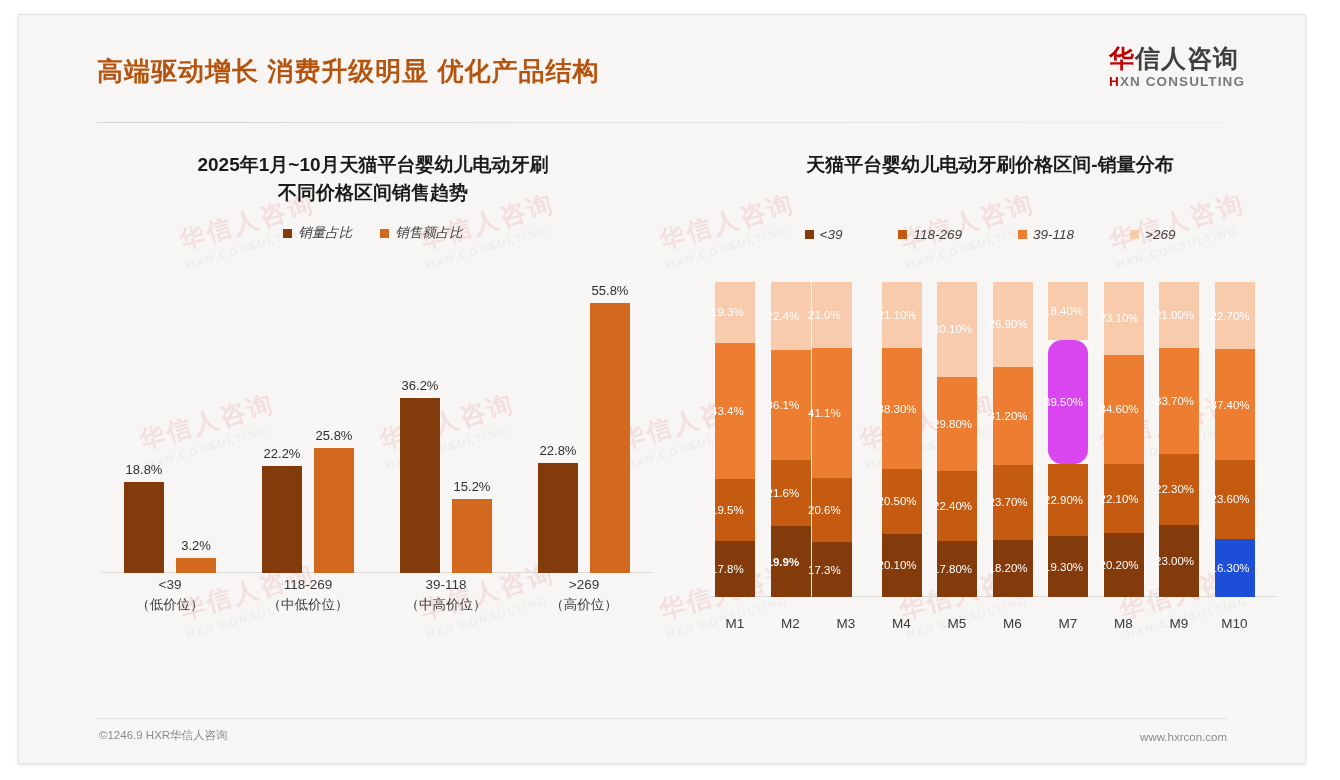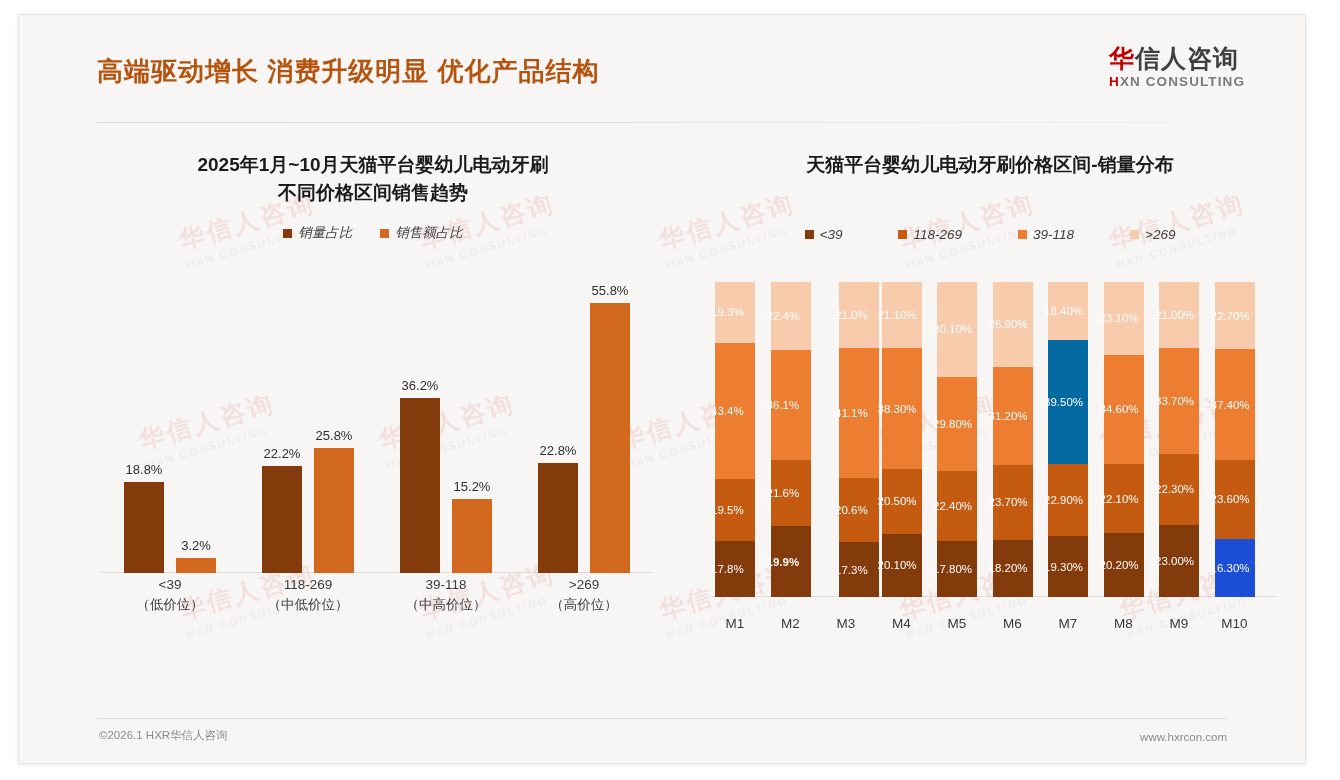--- a/index.html
+++ b/index.html
@@ -317,21 +317,21 @@
               <span>36.1%</span>
             </div>
             <div class="sseg" style="height: 68.04px; background: rgb(197, 90, 17);">
               <span>21.6%</span>
             </div>
             <div class="sseg" style="height: 73px; background: rgb(132, 59, 12); font-weight: bold;">
               <span>19.9%</span>
             </div>
           </div>
           <div class="scat" style="left: 63.5px;">M2</div>
-          <div class="scol" style="left: 132px;">
+          <div class="scol" style="left: 105px;">
             <div class="sseg" style="height: 66.15px; background: rgb(248, 203, 173);">
               <span style="color: rgb(255, 255, 255);">21.0%</span>
             </div>
             <div class="sseg" style="height: 129.465px; background: rgb(237, 125, 49);">
               <span>41.1%</span>
             </div>
             <div class="sseg" style="height: 64.89px; background: rgb(197, 90, 17);">
               <span>20.6%</span>
             </div>
             <div class="sseg" style="height: 54.495px; background: rgb(132, 59, 12);">
@@ -381,21 +381,21 @@
             </div>
             <div class="sseg" style="height: 57.33px; background: rgb(132, 59, 12);">
               <span>18.20%</span>
             </div>
           </div>
           <div class="scat" style="left: 285.5px;">M6</div>
           <div class="scol" style="left: 341px;">
             <div class="sseg" style="height: 57.96px; background: rgb(248, 203, 173);">
               <span style="color: rgb(255, 255, 255);">18.40%</span>
             </div>
-            <div class="sseg" style="height: 124.425px; background: #0369a1;">
+            <div class="sseg" style="height: 124.425px; background: #d946ef; border-radius: 14px;">
               <span>39.50%</span>
             </div>
             <div class="sseg" style="height: 72.135px; background: rgb(197, 90, 17);">
               <span>22.90%</span>
             </div>
             <div class="sseg" style="height: 60.795px; background: rgb(132, 59, 12);">
               <span>19.30%</span>
             </div>
           </div>
           <div class="scat" style="left: 341px;">M7</div>
@@ -442,16 +442,16 @@
             <div class="sseg" style="height: 62px; background: #1d4ed8;">
               <span>16.30%</span>
             </div>
           </div>
           <div class="scat" style="left: 507.5px;">M10</div>
         </div>
     </div>
   </div>
 
   <div class="footer-rule"></div>
-  <div class="footer-left">©2026.1 HXR华信人咨询</div>
+  <div class="footer-left">©1246.9 HXR华信人咨询</div>
   <div class="footer-right">www.hxrcon.com</div>
 
 </div>
 
 </body></html>

